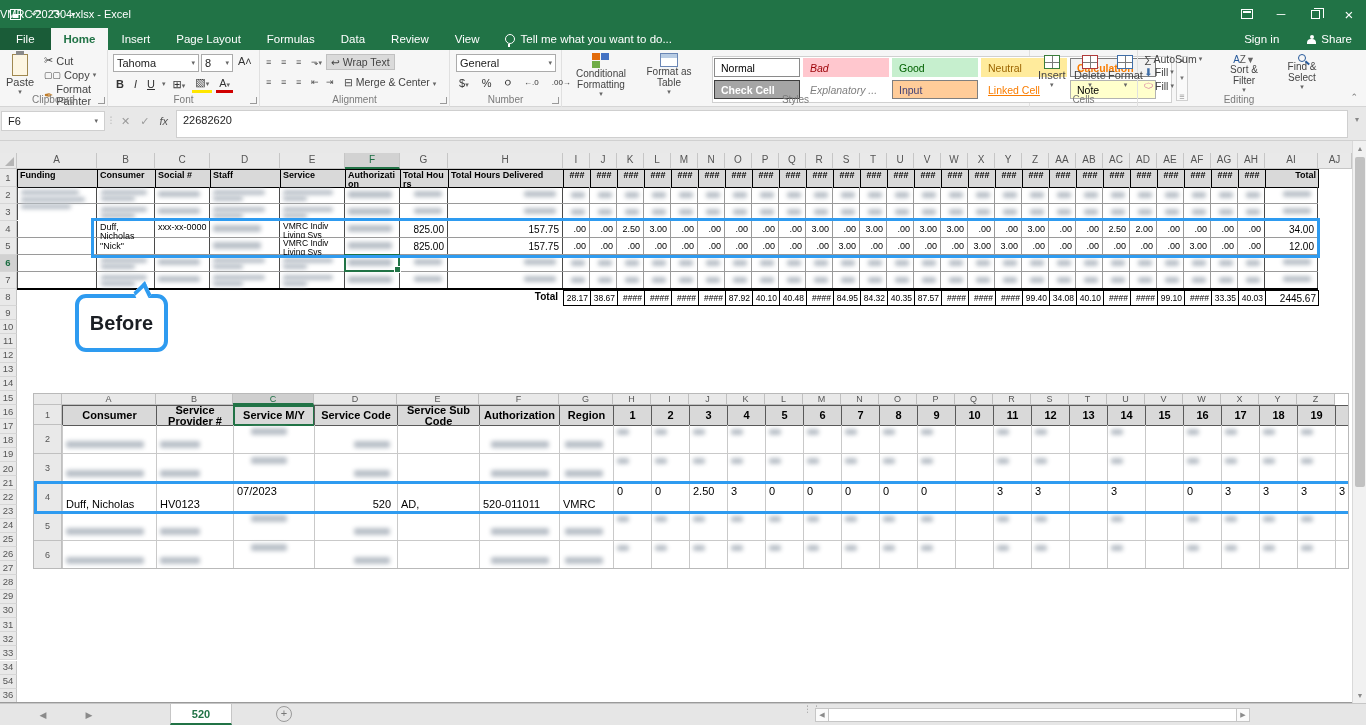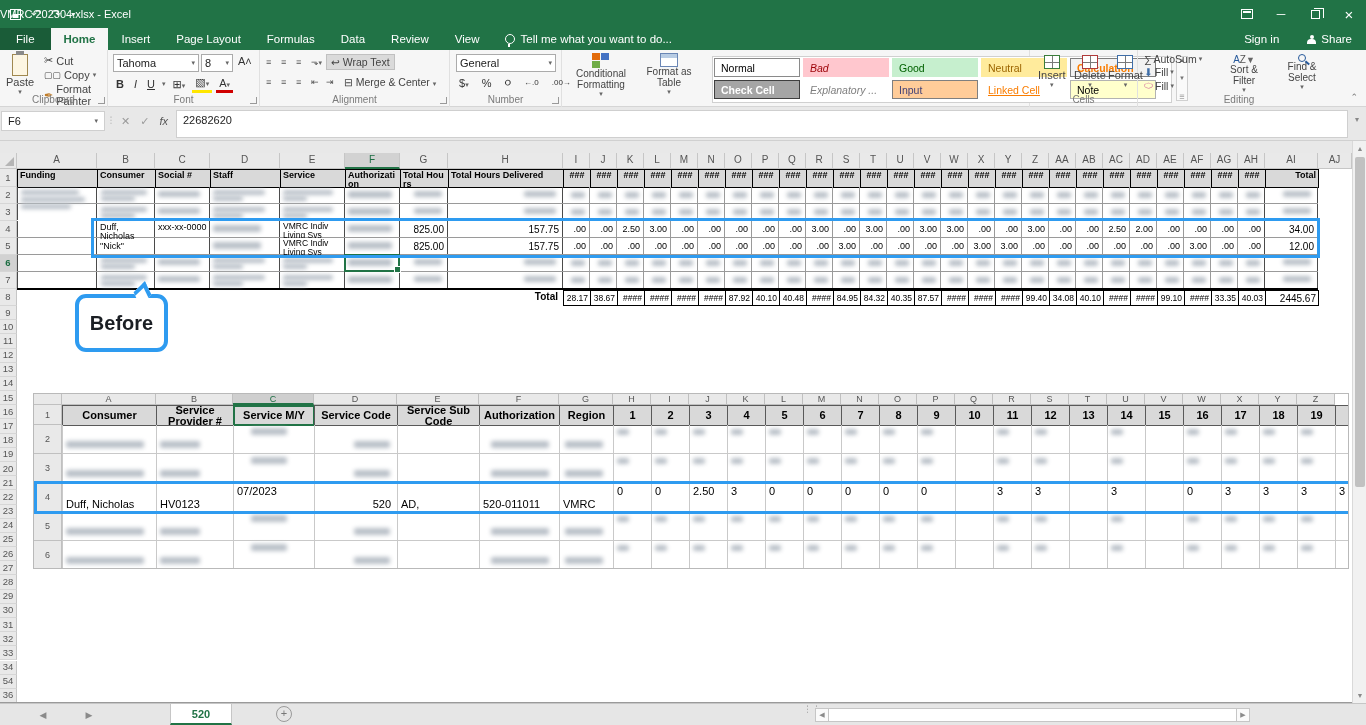--- a/index.html
+++ b/index.html
@@ -284,20 +284,21 @@
           <div class="stylechip" style="background: rgb(255, 255, 255); color: rgb(127, 127, 127); border: 1px solid rgb(255, 255, 255); font-style: italic;">Explanatory ...</div>
           <div class="stylechip" style="background: rgb(255, 204, 153); color: rgb(63, 63, 118); border: 1px solid rgb(127, 127, 127);">Input</div>
           <div class="stylechip" style="background: rgb(255, 255, 255); color: rgb(250, 125, 0); border: 1px solid rgb(255, 255, 255); text-decoration: underline;">Linked Cell</div>
           <div class="stylechip" style="background: rgb(255, 255, 204); color: rgb(0, 0, 0); border: 1px solid rgb(178, 178, 178);">Note</div>
         </div>
       <div class="galscroll">
           <span>▲</span>
           <span>▼</span>
           <span>☰</span>
         </div>
+      <div class="glabel">Styles</div>
     </div>
 
     <div class="rgroup" style="left:1030px;width:108px;">
       <div class="bigbtn" style="left:8px;top:5px;">
           <span class="cellsic" style="border-color:#3b7d3b;"></span>
           <span>Insert</span>
           <span class="dd">▾</span>
         </div>
       <div class="bigbtn" style="left:44px;top:5px;">
           <span class="cellsic" style="border-color:#b03a3a;"></span>

